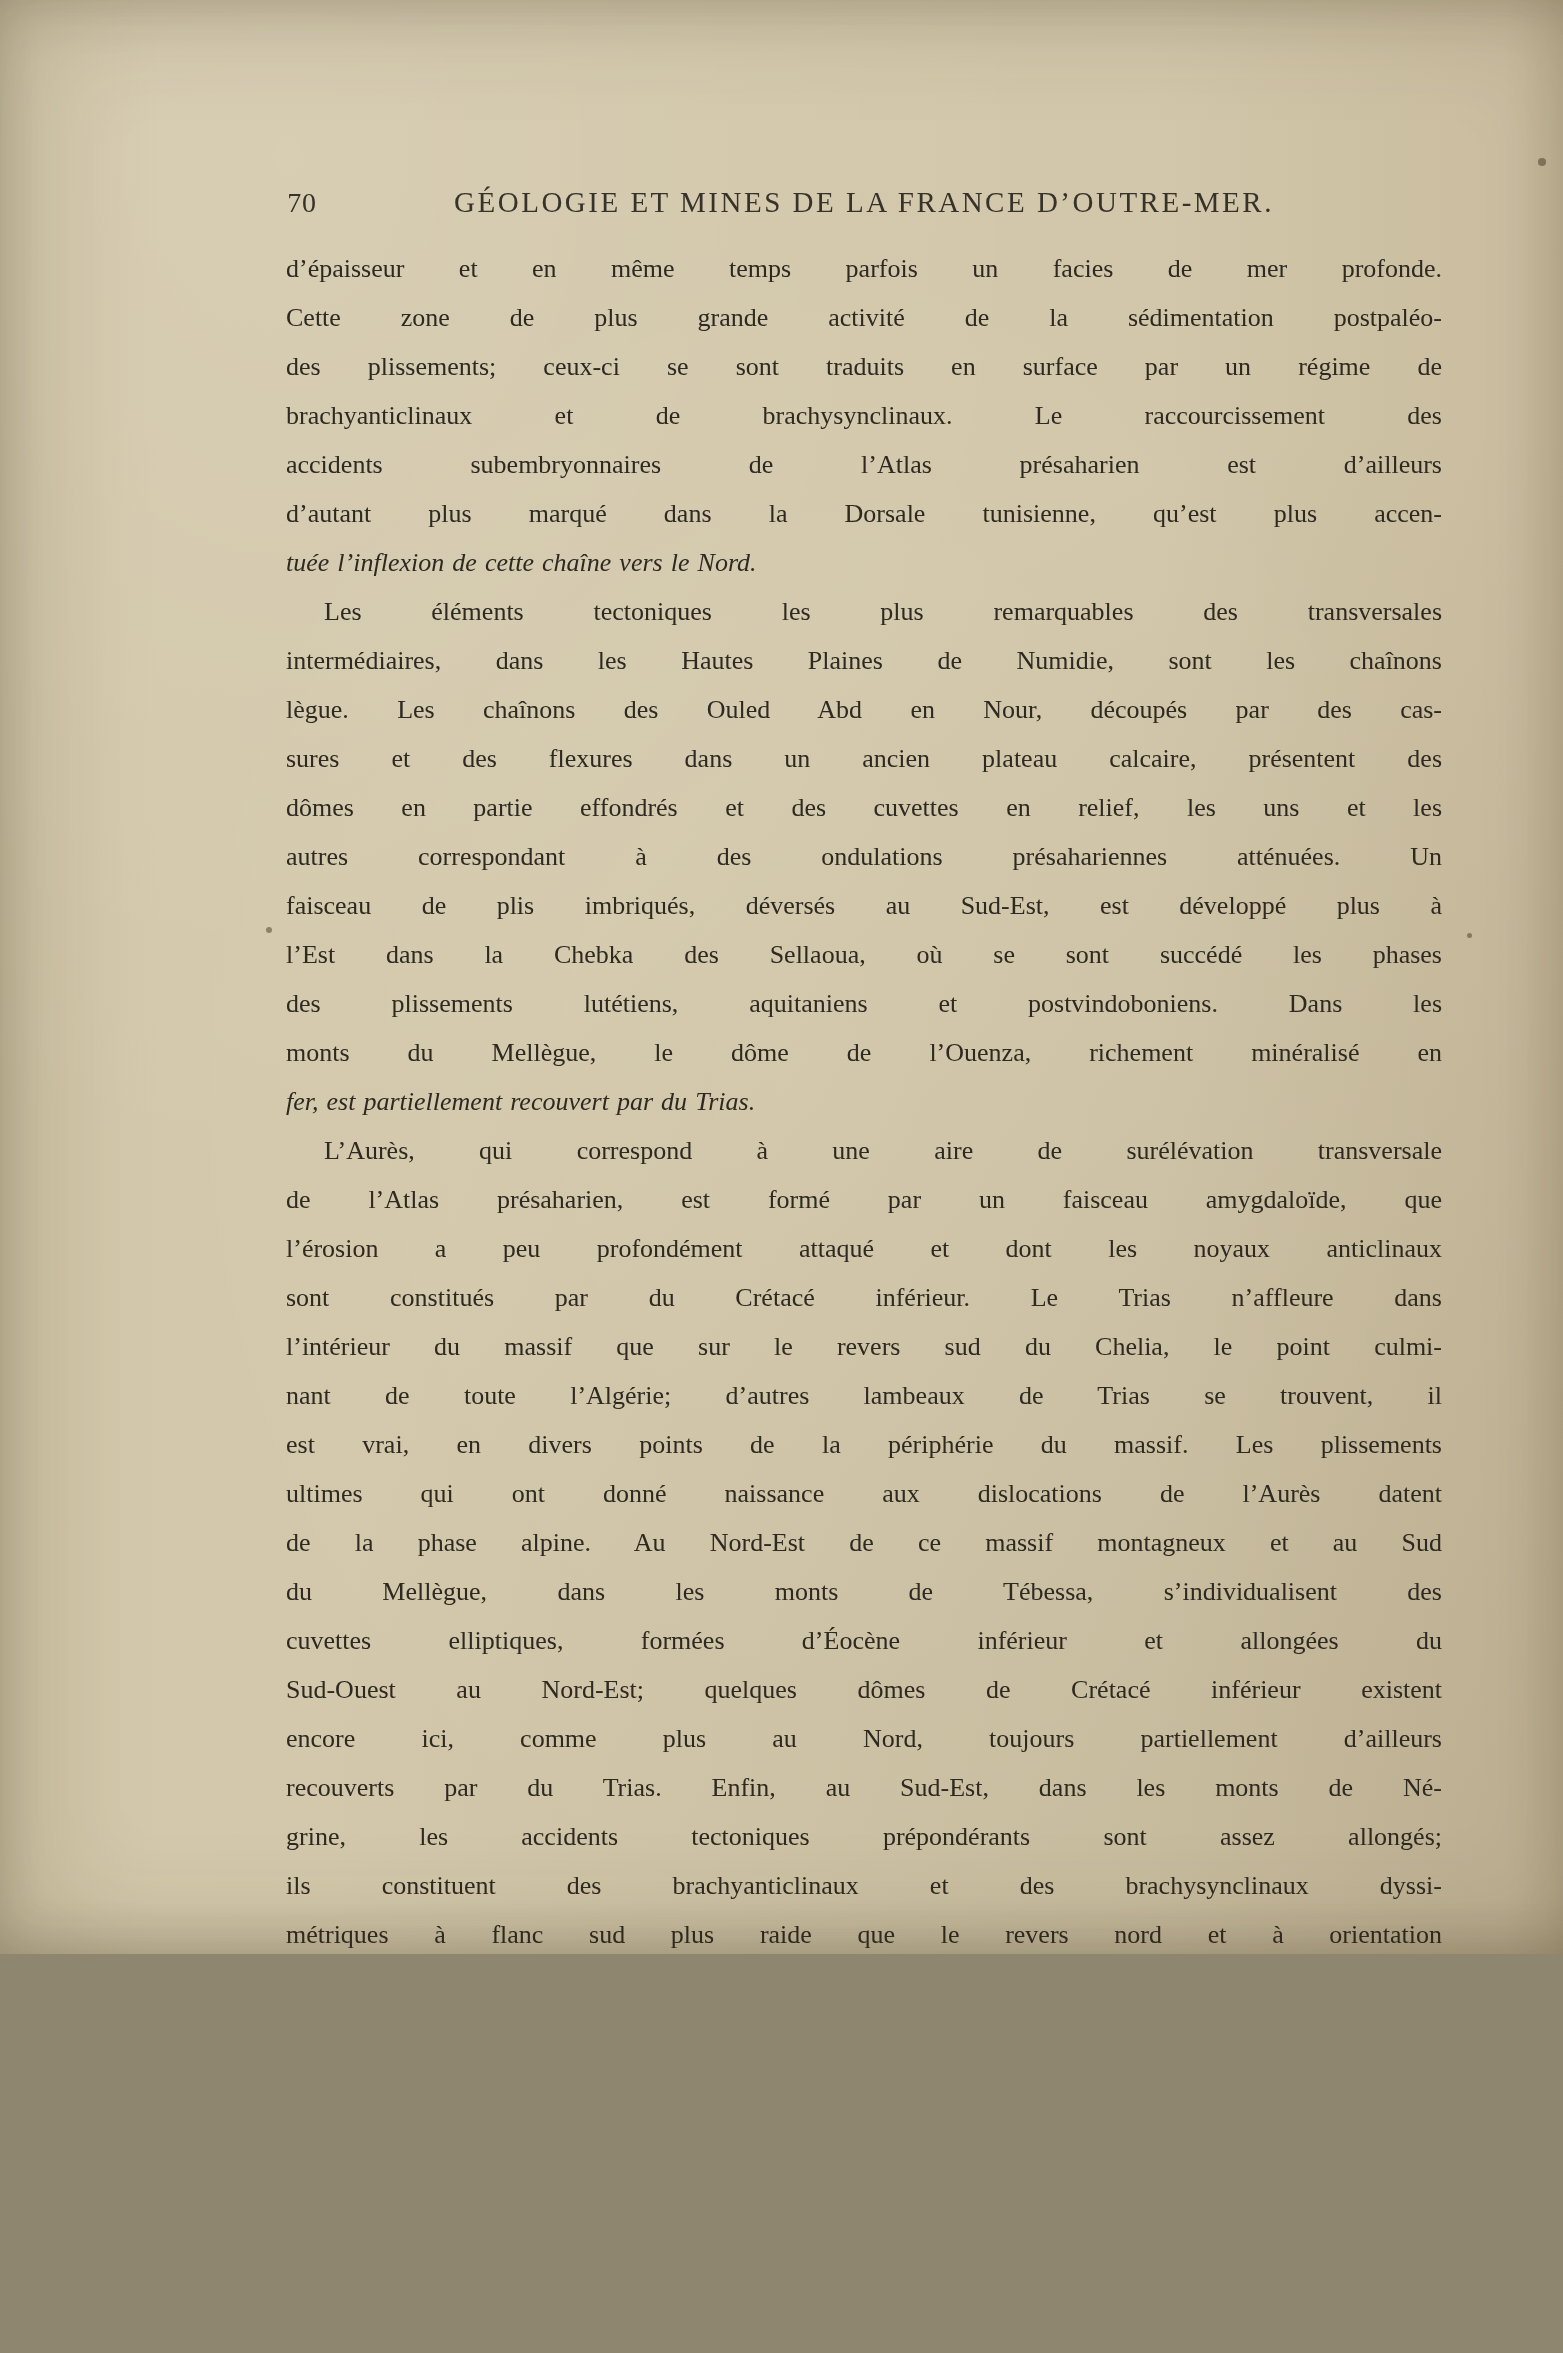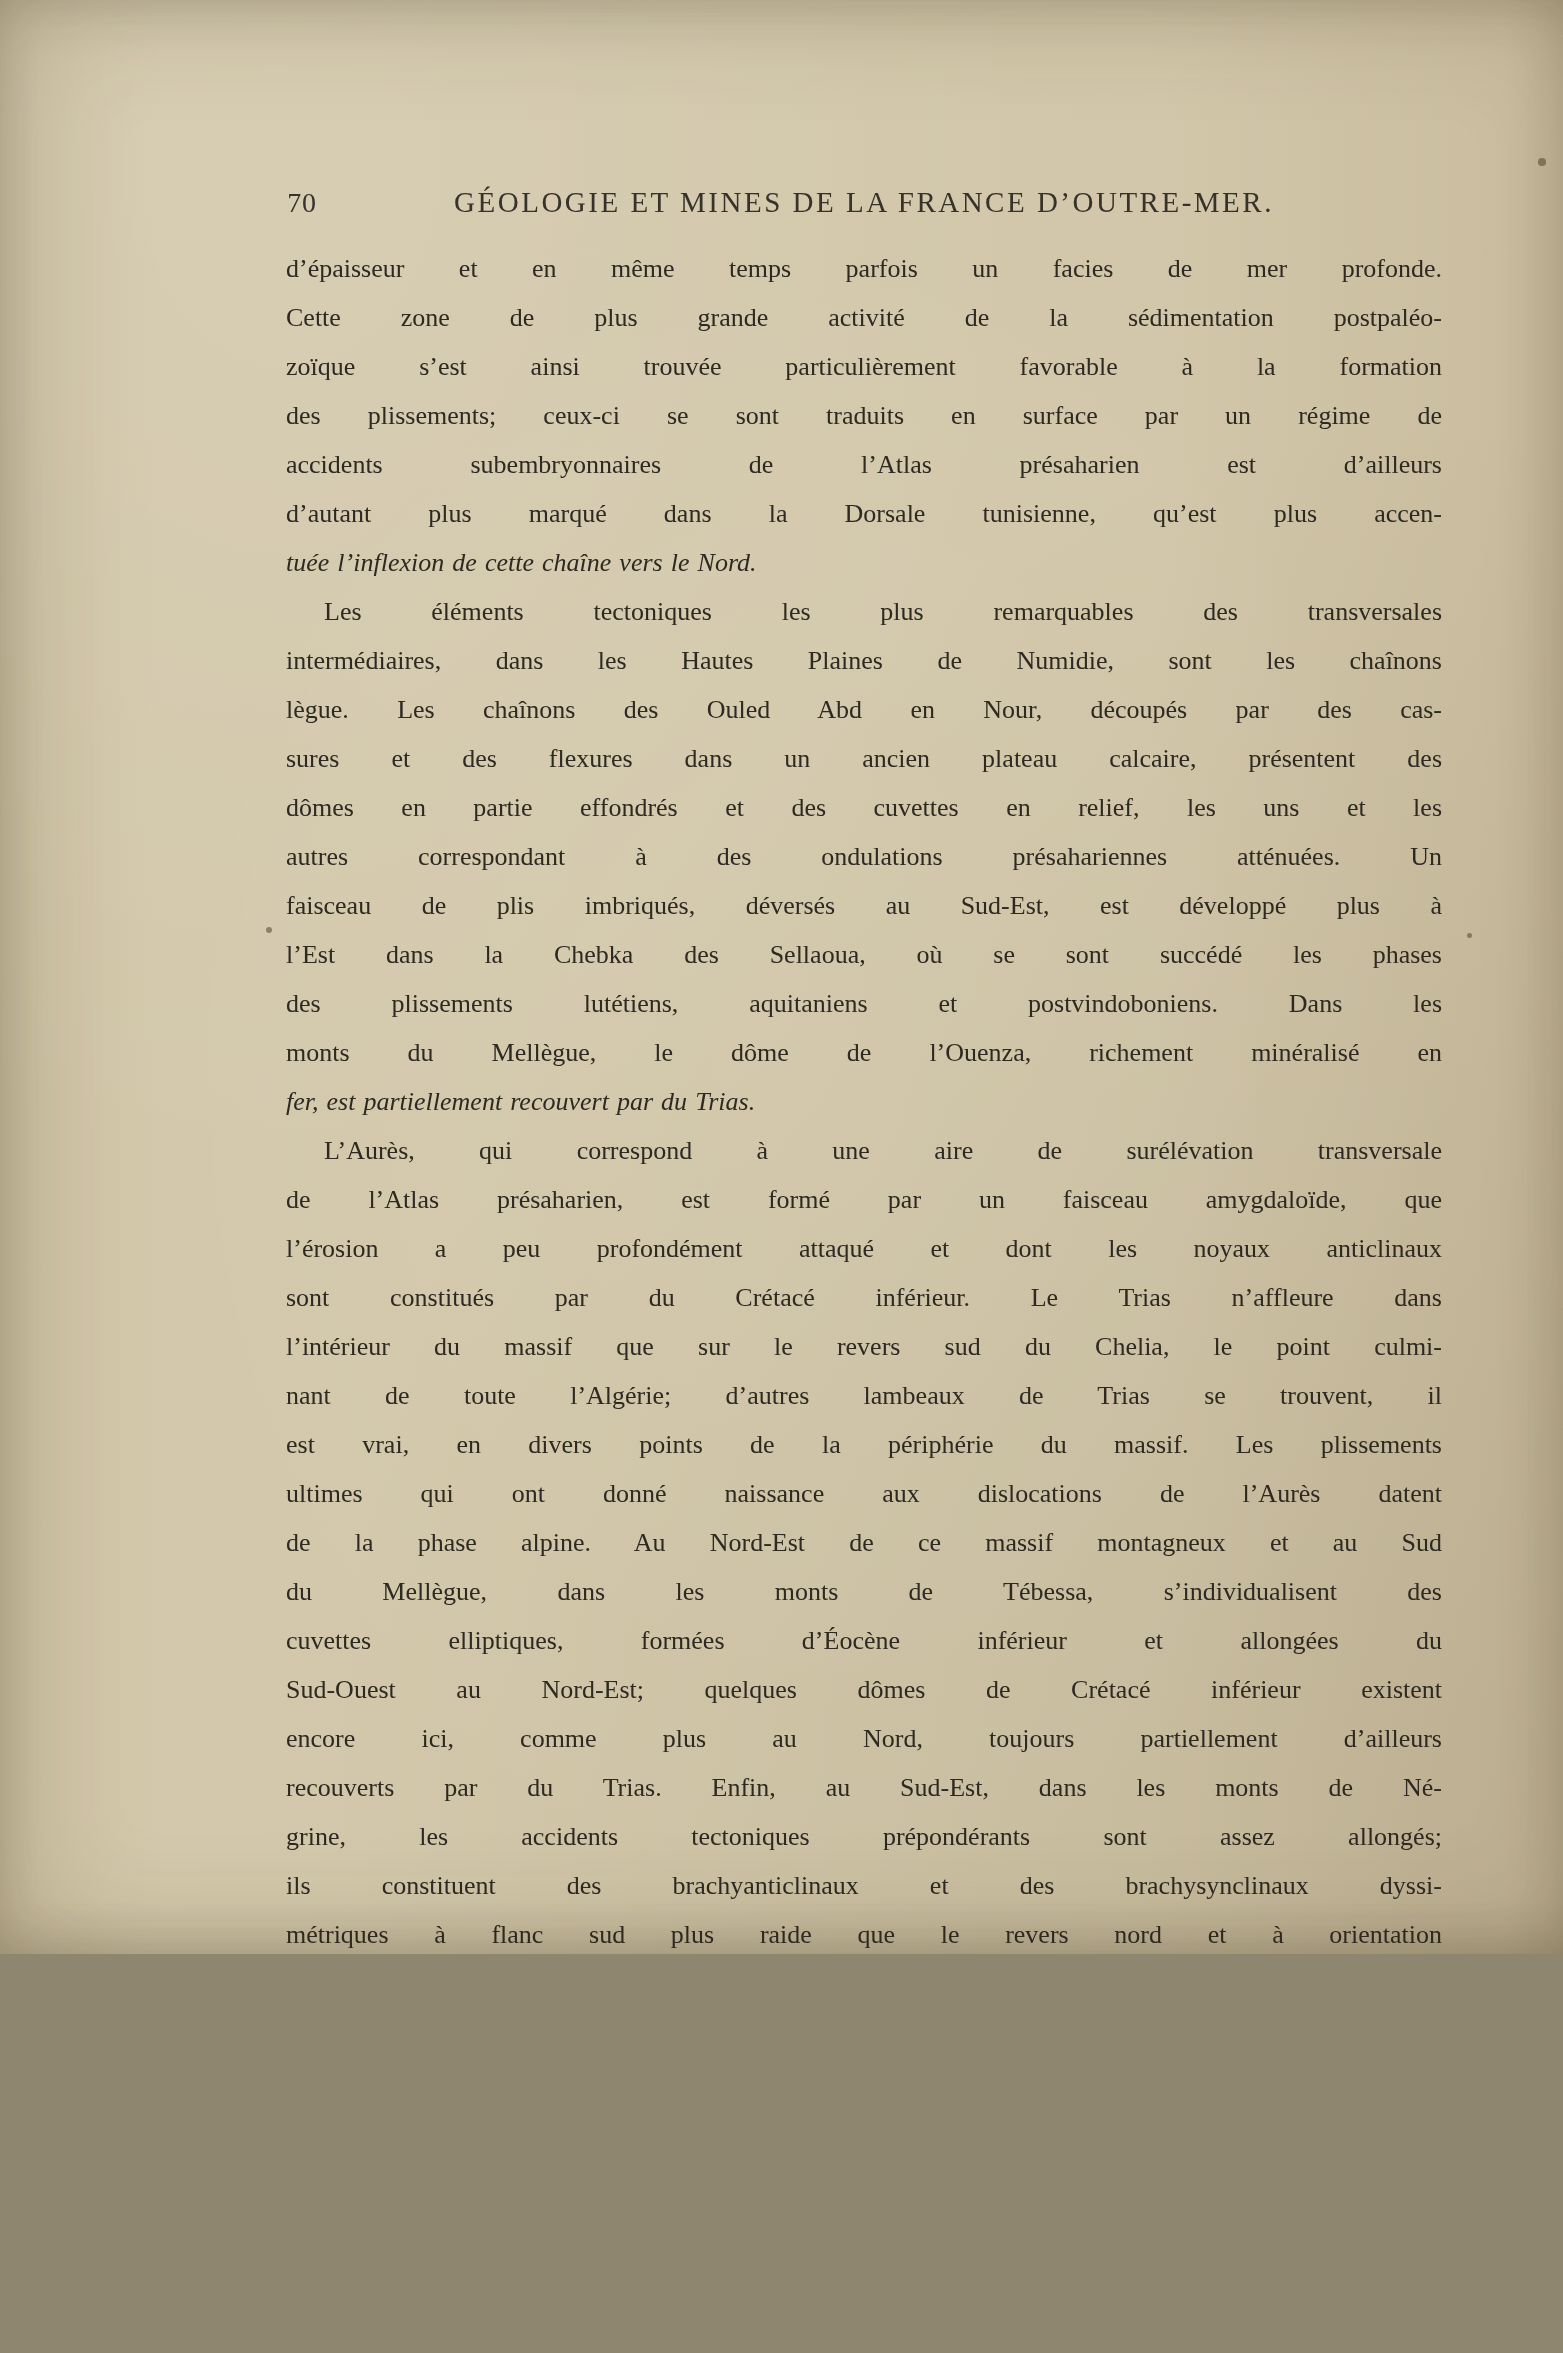--- a/index.html
+++ b/index.html
@@ -88,22 +88,22 @@
 
     <div class="header-row">
       <span class="page-number">70</span>
       <span class="header-title">GÉOLOGIE ET MINES DE LA FRANCE D’OUTRE-MER.</span>
     </div>
 
     <div class="body-text" id="paragraphs">
         <div class="paragraph">
           <div class="line">d’épaisseur et en même temps parfois un facies de mer profonde.</div>
           <div class="line">Cette zone de plus grande activité de la sédimentation postpaléo-</div>
-          <div class="line">zoïque s’est ainsi trouvée particulièrement favorable à la formation</div>
           <div class="line">des plissements; ceux-ci se sont traduits en surface par un régime de</div>
+          <div class="line">brachyanticlinaux et de brachysynclinaux. Le raccourcissement des</div>
           <div class="line">accidents subembryonnaires de l’Atlas présaharien est d’ailleurs</div>
           <div class="line">d’autant plus marqué dans la Dorsale tunisienne, qu’est plus accen-</div>
           <div class="line last">tuée l’inflexion de cette chaîne vers le Nord.</div>
         </div>
         <div class="paragraph">
           <div class="line indent">Les éléments tectoniques les plus remarquables des transversales</div>
           <div class="line">intermédiaires, dans les Hautes Plaines de Numidie, sont les chaînons</div>
           <div class="line">lègue. Les chaînons des Ouled Abd en Nour, découpés par des cas-</div>
           <div class="line">sures et des flexures dans un ancien plateau calcaire, présentent des</div>
           <div class="line">dômes en partie effondrés et des cuvettes en relief, les uns et les</div>

